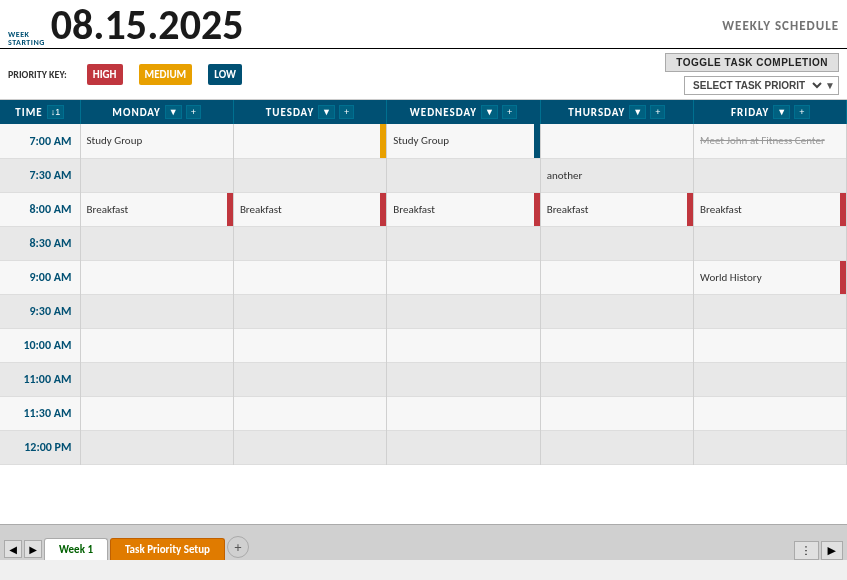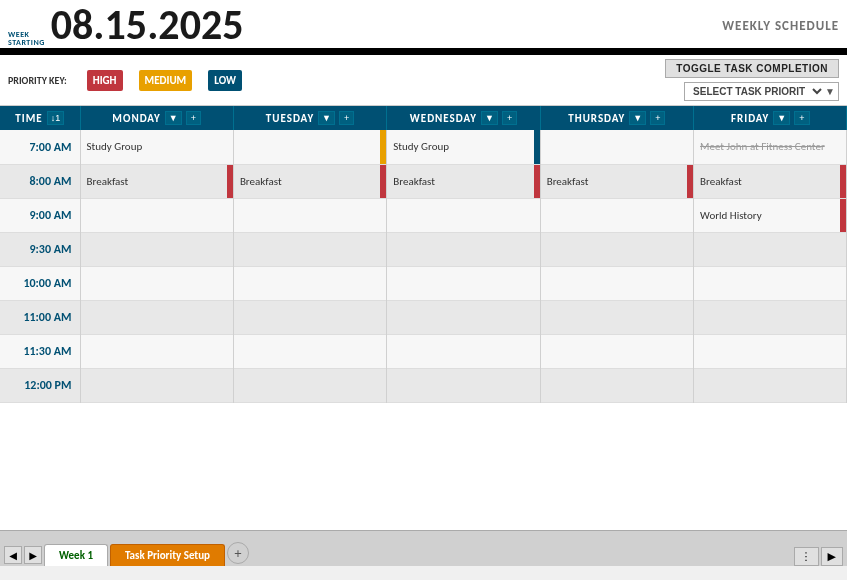--- a/index.html
+++ b/index.html
@@ -1,19 +1,19 @@
 <!DOCTYPE html>
 <html><head>
   <meta charset="utf-8">
   <style>
     * { box-sizing: border-box; margin: 0; padding: 0; }
     body { font-family: 'Calibri', Arial, sans-serif; font-size: 12px; background: #f0f0f0; width: 847px; height: 580px; overflow: hidden; }
 
     
-    .header { background: #fff; display: flex; align-items: flex-end; justify-content: space-between; padding: 4px 8px 2px 8px; border-bottom: 7px solid #000000; }
+    .header { background: #fff; display: flex; align-items: flex-end; justify-content: space-between; padding: 4px 8px 2px 8px; border-bottom: 1px solid #000000; }
     .week-label { display: flex; flex-direction: column; font-size: 9px; color: #005073; font-weight: bold; line-height: 1; }
     .week-label span { font-size: 8px; text-transform: uppercase; letter-spacing: 0.5px; }
     .date-big { font-size: 42px; font-weight: bold; color: #1a1a1a; line-height: 1; }
     .weekly-schedule-label { font-size: 13px; font-weight: bold; color: #737373; letter-spacing: 1px; align-self: center; }
 
     
     .controls-row { background: #fff; display: flex; align-items: center; justify-content: space-between; padding: 4px 8px; border-bottom: 1px solid #ccc; }
     .priority-key { display: flex; align-items: center; gap: 16px; }
     .priority-key-label { font-size: 10px; font-weight: bold; color: #333; margin-right: 4px; }
     .priority-badge { padding: 4px 6px; font-size: 11px; font-weight: bold; color: #fff; border-radius: 2px; }
@@ -154,26 +154,42 @@
           <td class="time-cell">7:00 AM</td>
           <td style="position: relative;"><span class="event-text">Study Group</span></td>
           <td style="position: relative;">
             <div class="priority-indicator pi-medium"></div>
           </td>
           <td style="position: relative;"><span class="event-text">Study Group</span><div class="priority-indicator pi-low"></div></td>
           <td style="position: relative;"></td>
           <td style="position: relative;"><span class="event-text strikethrough">Meet John at Fitness Center</span></td>
         </tr>
         <tr>
+          <td class="time-cell">7:30 AM</td>
+          <td style="position: relative;"></td>
+          <td style="position: relative;"></td>
+          <td style="position: relative;"></td>
+          <td style="position: relative;"><span class="event-text">another</span></td>
+          <td style="position: relative;"></td>
+        </tr>
+        <tr>
           <td class="time-cell">8:00 AM</td>
           <td style="position: relative;"><span class="event-text">Breakfast</span><div class="priority-indicator pi-high"></div></td>
           <td style="position: relative;"><span class="event-text">Breakfast</span><div class="priority-indicator pi-high"></div></td>
           <td style="position: relative;"><span class="event-text">Breakfast</span><div class="priority-indicator pi-high"></div></td>
           <td style="position: relative;"><span class="event-text">Breakfast</span><div class="priority-indicator pi-high"></div></td>
           <td style="position: relative;"><span class="event-text">Breakfast</span><div class="priority-indicator pi-high"></div></td>
+        </tr>
+        <tr>
+          <td class="time-cell">8:30 AM</td>
+          <td style="position: relative;"></td>
+          <td style="position: relative;"></td>
+          <td style="position: relative;"></td>
+          <td style="position: relative;"></td>
+          <td style="position: relative;"></td>
         </tr>
         <tr>
           <td class="time-cell">9:00 AM</td>
           <td style="position: relative;"></td>
           <td style="position: relative;"></td>
           <td style="position: relative;"></td>
           <td style="position: relative;"></td>
           <td style="position: relative;"><span class="event-text">World History</span><div class="priority-indicator pi-high"></div></td>
         </tr>
         <tr>

